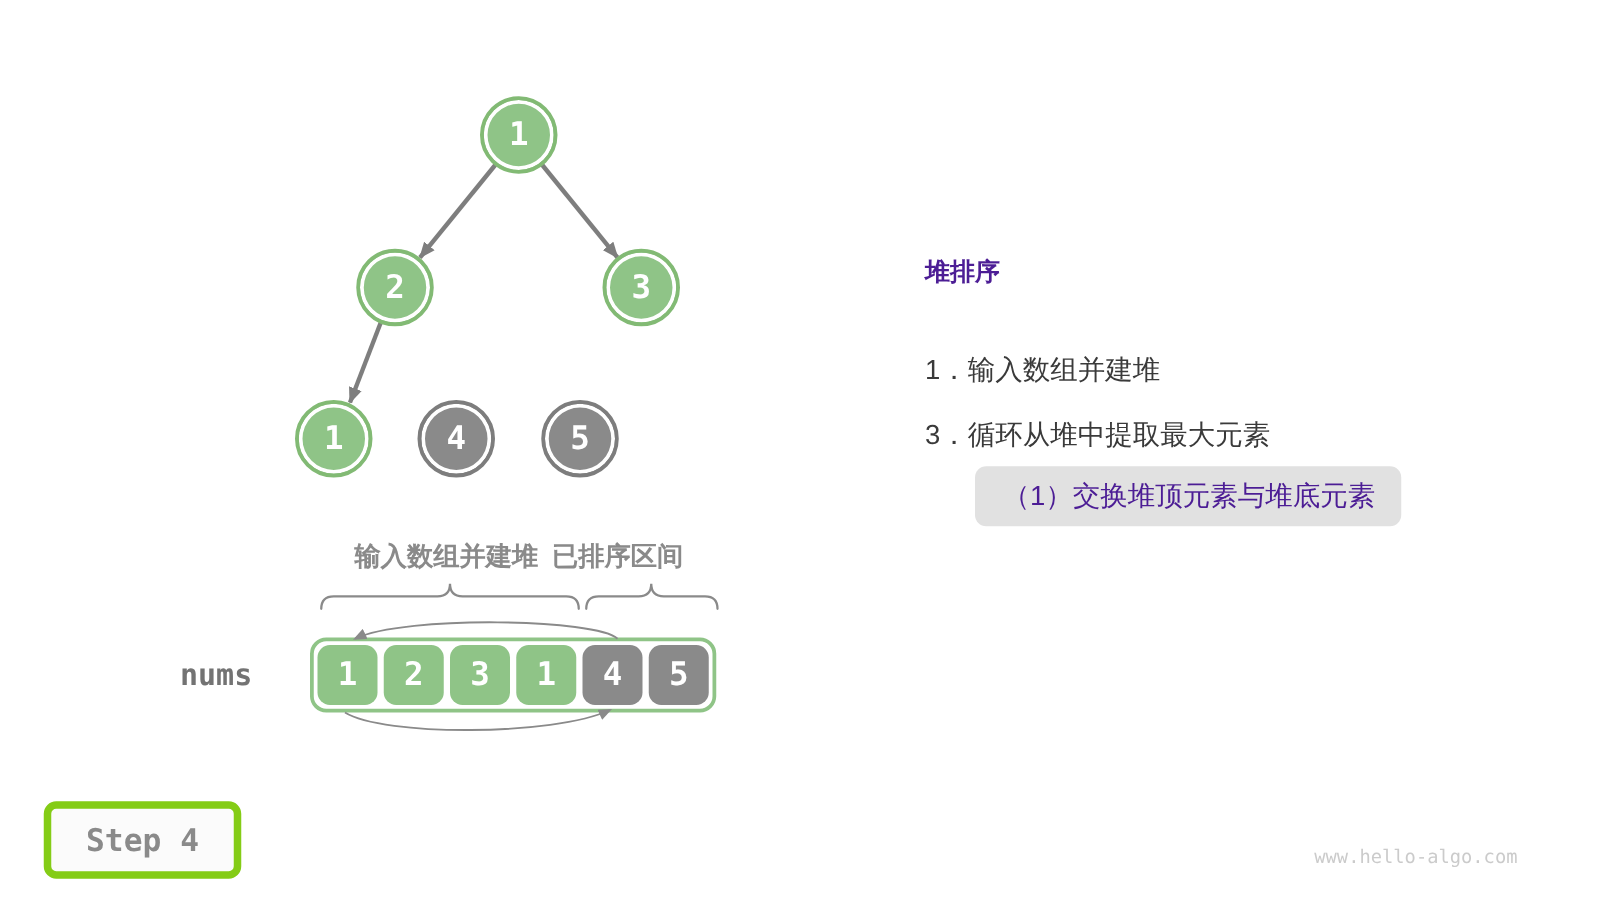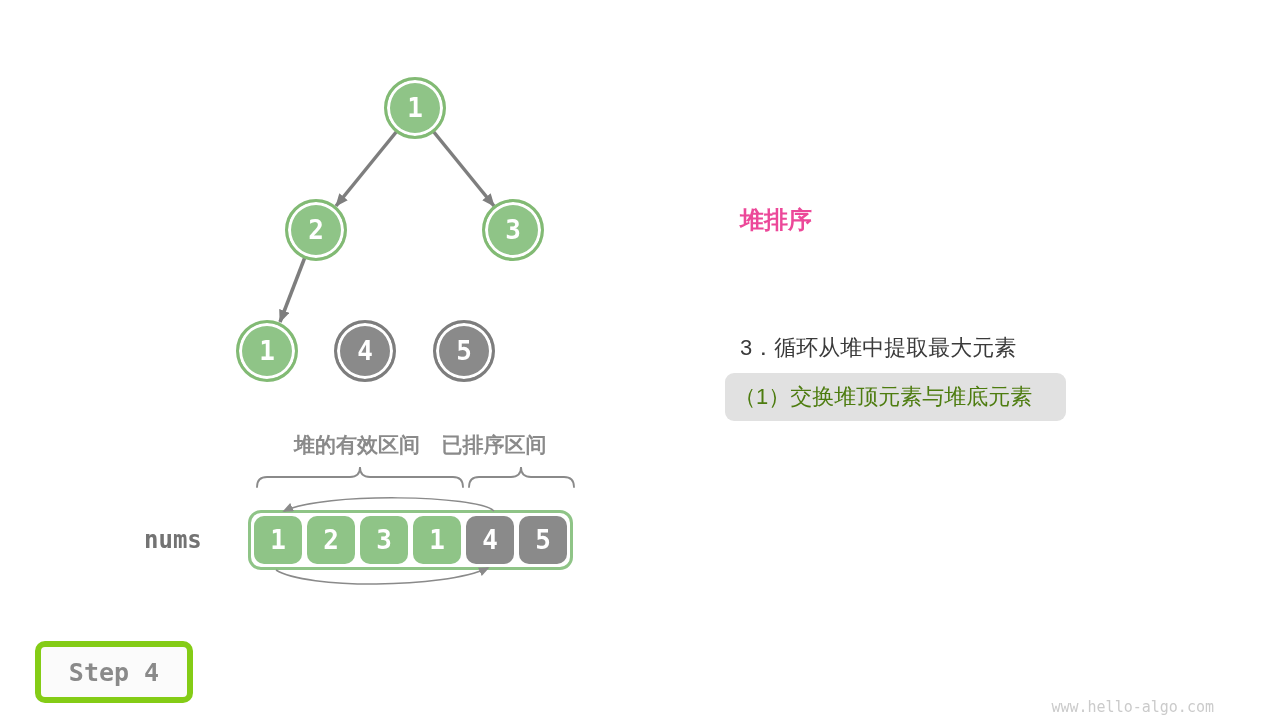--- a/index.html
+++ b/index.html
@@ -33,37 +33,37 @@
 
   .nums-label{position:absolute;left:144px;top:526px;font-family:"DejaVu Sans Mono",monospace;
               font-weight:bold;font-size:24px;color:#737373;z-index:2;}
 
   .region-label{position:absolute;top:431px;transform:translateX(-50%);
                 font-size:21px;font-weight:bold;color:#8A8A8A;white-space:nowrap;z-index:2;}
   .region-label.heap-range{left:357px;}
   .region-label.sorted-range{left:494px;}
 
   
-  .panel-title{position:absolute;left:740px;top:204px;font-size:24px;font-weight:bold;color:#ec4899;}
+  .panel-title{position:absolute;left:740px;top:204px;font-size:20px;font-weight:bold;color:#4c1d95;}
   .panel-item{position:absolute;left:740px;font-size:22px;color:#3A3A3A;white-space:nowrap;}
   .panel-item.item1{top:281px;}
   .panel-item.item2{top:333px;}
-  .panel-highlight{position:absolute;left:725px;top:373px;width:341px;height:48px;
+  .panel-highlight{position:absolute;left:780px;top:373px;width:341px;height:48px;
                    background:#E1E1E1;border-radius:9px;display:flex;align-items:center;
-                   font-size:22px;color:#4d7c0f;padding-left:9px;box-sizing:border-box;white-space:nowrap;}
+                   font-size:22px;color:#4c1d95;padding-left:22px;box-sizing:border-box;white-space:nowrap;}
 
   
   .step-badge{position:absolute;left:35px;top:641px;width:146px;height:50px;
               background:#FBFBFB;border:6px solid #84cc16;border-radius:10px;
               display:flex;align-items:center;justify-content:center;
               font-family:"DejaVu Sans Mono",monospace;font-weight:bold;font-size:25px;color:#8A8A8A;}
 
   
   .watermark{position:absolute;right:66px;top:676px;font-family:"DejaVu Sans Mono",monospace;
-             font-size:15px;color:#CBCBCB;margin-top:22px;}
+             font-size:15px;color:#CBCBCB;}
 </style>
 </head>
 <body>
 
 <div id="canvas">
 
   <svg id="overlay" viewBox="0 0 1280 720" xmlns="http://www.w3.org/2000/svg">
     <defs>
       <marker id="arrowBig" viewBox="0 0 12 10" refX="11" refY="5" markerWidth="13" markerHeight="11" orient="auto" markerUnits="userSpaceOnUse">
         <path d="M0,0 L12,5 L0,10 Z" fill="#7E7E7E"></path>
@@ -90,34 +90,35 @@
     </g>
   </svg>
 
   <div class="tnode heap pos-n0">1</div>
   <div class="tnode heap pos-n1">2</div>
   <div class="tnode heap pos-n2">3</div>
   <div class="tnode heap pos-n3">1</div>
   <div class="tnode sorted pos-n4">4</div>
   <div class="tnode sorted pos-n5">5</div>
 
-  <div class="region-label heap-range">堆的有效区间</div>
+  <div class="region-label heap-range">输入数组并建堆</div>
   <div class="region-label sorted-range">已排序区间</div>
 
   <div class="nums-label">nums</div>
   <div class="array-wrap">
     <div class="cell heap">1</div>
     <div class="cell heap">2</div>
     <div class="cell heap">3</div>
     <div class="cell heap">1</div>
     <div class="cell sorted">4</div>
     <div class="cell sorted">5</div>
   </div>
 
   <div class="panel-title">堆排序</div>
+  <div class="panel-item item1">1．输入数组并建堆</div>
   <div class="panel-item item2">3．循环从堆中提取最大元素</div>
   <div class="panel-highlight">（1）交换堆顶元素与堆底元素</div>
 
   <div class="step-badge">Step 4</div>
 
   <div class="watermark">www.hello-algo.com</div>
 
 </div>
 
 </body></html>

